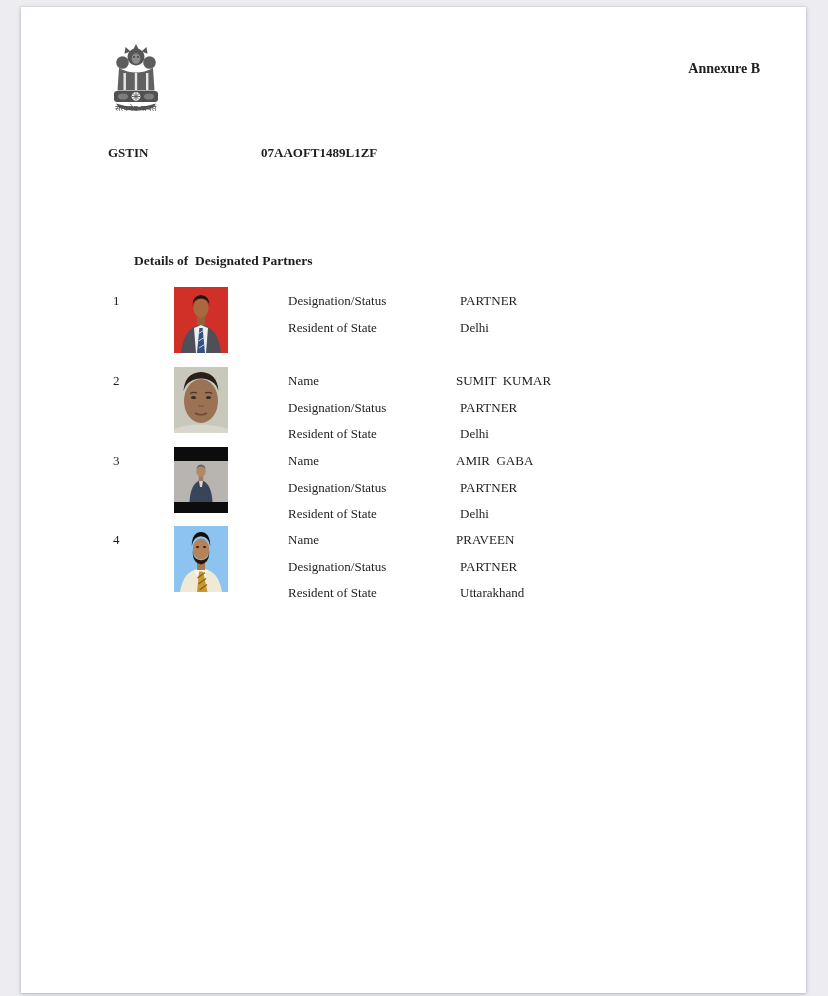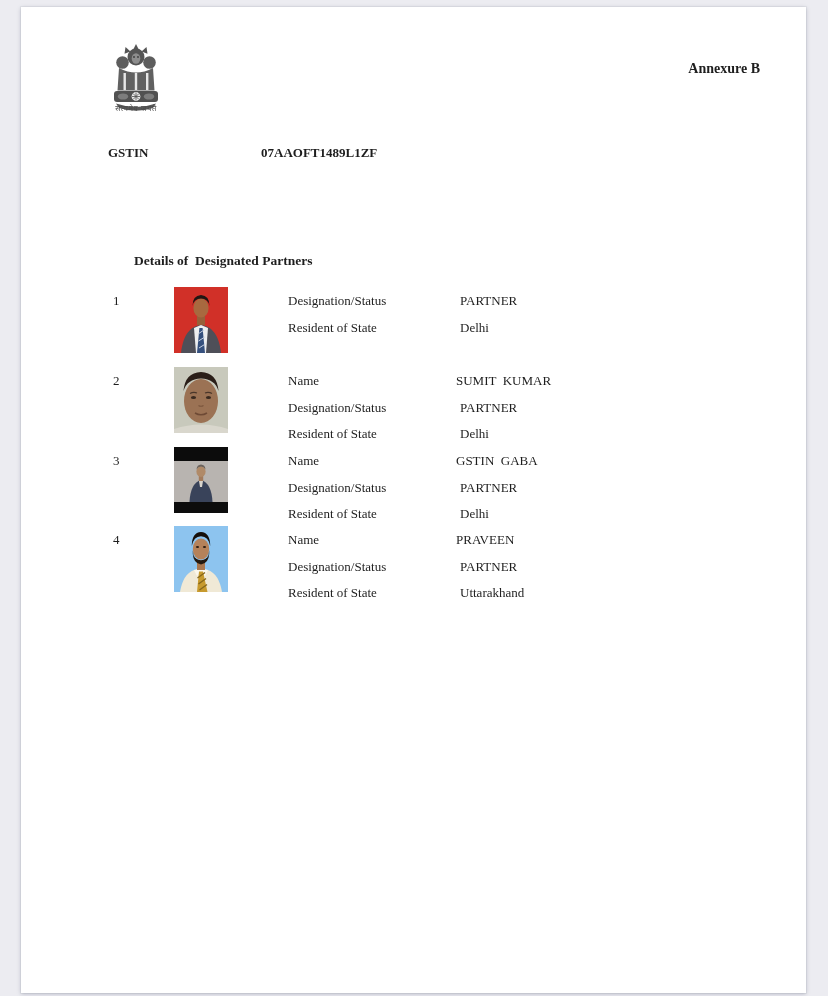--- a/index.html
+++ b/index.html
@@ -130,21 +130,21 @@
       <rect width="54" height="66" fill="#b8b4b0"></rect>
       <path d="M15.5,55 Q16.5,36 27,33 Q37.5,36 38.5,55 Z" fill="#39435a"></path>
       <path d="M25,34 L27,33.5 L29,34 L28,40 L26,40 Z" fill="#d8d4cc"></path>
       <rect x="24.8" y="28" width="4.4" height="6" fill="#a37b5c"></rect>
       <ellipse cx="27" cy="24.5" rx="4.6" ry="5.4" fill="#b08a68"></ellipse>
       <path d="M22.5,22.5 Q23,17.8 27,17.6 Q31,17.8 31.5,22.5 Q30,19.6 27,19.5 Q24,19.6 22.5,22.5 Z" fill="#6a625c"></path>
       <rect x="0" y="0" width="54" height="14" fill="#0c0c0c"></rect>
       <rect x="0" y="55" width="54" height="11" fill="#0c0c0c"></rect>
     </svg>
     <div class="fields">
-      <div class="fline"><span class="flabel">Name</span><span class="fvalue">GSTIN  GABA</span></div>
+      <div class="fline"><span class="flabel">Name</span><span class="fvalue">AMIR  GABA</span></div>
       <div class="fline"><span class="flabel">Designation/Status</span><span class="fvalue indent">PARTNER</span></div>
       <div class="fline"><span class="flabel">Resident of State</span><span class="fvalue indent">Delhi</span></div>
     </div>
   </div>
 
   <div class="abs partner-row" style="top:519px">
     <span class="serial">4</span>
     <svg class="photo" viewBox="0 0 54 66" aria-hidden="true">
       <rect width="54" height="66" fill="#8dc4ef"></rect>
       <path d="M6,66 Q9,48 20,44 L34,44 Q45,48 48,66 Z" fill="#f0e9d6"></path>

